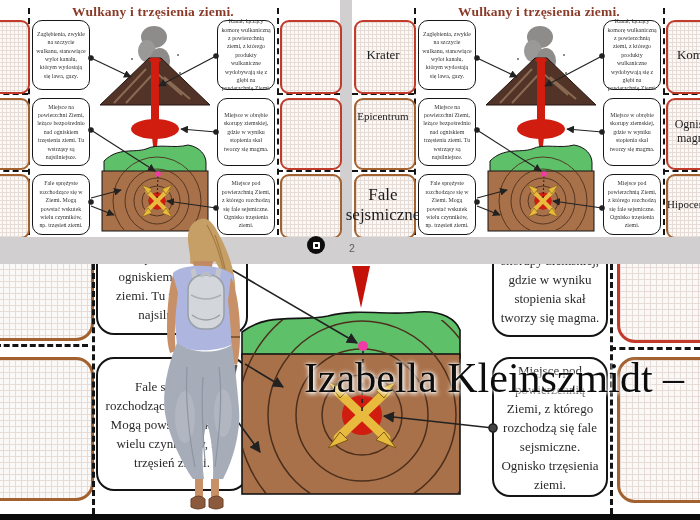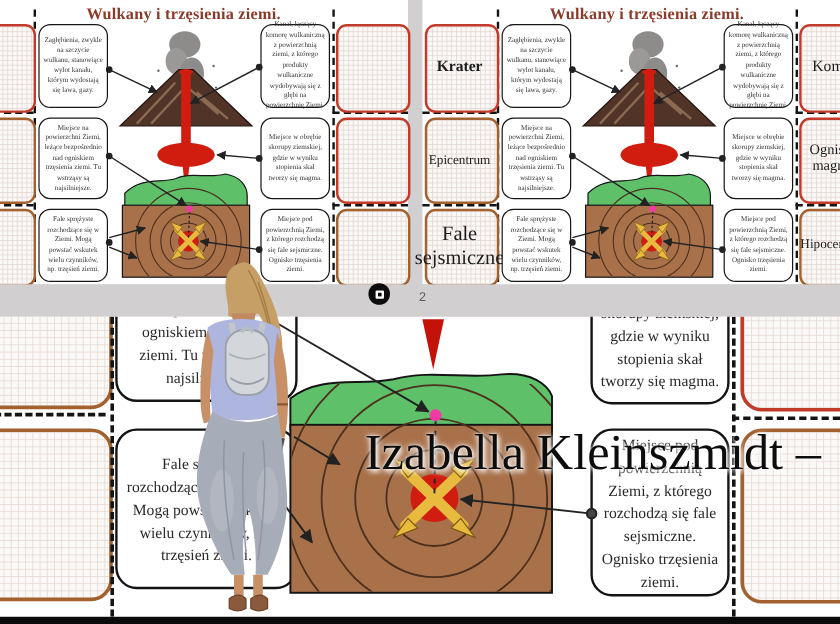--- a/index.html
+++ b/index.html
@@ -163,22 +163,22 @@
     <div class="vdash" style="left:62px;top:8px;bottom:2px;"></div>
     <div class="vdash" style="left:311px;top:8px;bottom:2px;"></div>
     <div class="hdash" style="left:0;width:62px;top:93px;"></div>
     <div class="hdash" style="left:0;width:62px;top:170px;"></div>
     <div class="hdash" style="left:311px;width:63px;top:93px;"></div>
     <div class="hdash" style="left:311px;width:63px;top:170px;"></div>
 
     <div class="gridbox b-red" style="left:2px;top:20px;width:58px;height:70px;"></div>
     <div class="gridbox b-brown" style="left:2px;top:98px;width:58px;height:68px;"></div>
     <div class="gridbox b-brown" style="left:2px;top:174px;width:58px;height:61px;"></div>
-    <div class="albl" style="left:2px;top:20px;width:58px;height:70px;font-size:13px;font-weight:bold;">Krater</div>
-    <div class="albl" style="left:1px;top:100px;width:60px;height:68px;font-size:11px;">Epicentrum</div>
+    <div class="albl" style="left:2px;top:20px;width:58px;height:70px;font-size:13px;">Krater</div>
+    <div class="albl" style="left:1px;top:82px;width:60px;height:68px;font-size:11px;">Epicentrum</div>
     <div class="albl" style="left:2px;top:174px;width:58px;height:61px;font-size:17px;">Fale sejsmiczne</div>
 
     <div class="gridbox b-red" style="left:314px;top:20px;width:58px;height:70px;"></div>
     <div class="gridbox b-red" style="left:314px;top:98px;width:58px;height:68px;"></div>
     <div class="gridbox b-brown" style="left:314px;top:174px;width:58px;height:61px;"></div>
     <div class="albl" style="left:314px;top:20px;width:58px;height:70px;font-size:13px;">Komin</div>
     <div class="albl" style="left:314px;top:98px;width:58px;height:68px;font-size:12px;">Ognisko magmy</div>
     <div class="albl" style="left:312px;top:174px;width:64px;height:61px;font-size:11px;">Hipocentrum</div>
 
     <div class="tbox" style="left:66px;top:20px;width:58px;height:70px;">Zagłębienia, zwykle na szczycie wulkanu, stanowiące wylot kanału, którym wydostają się lawa, gazy.</div>

